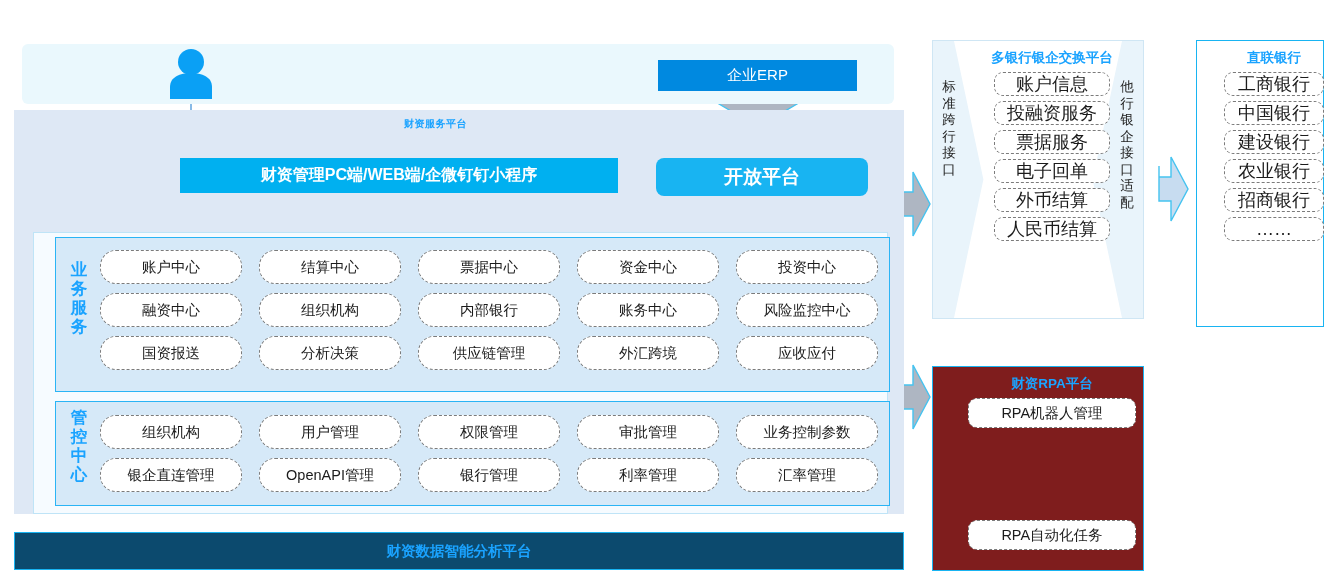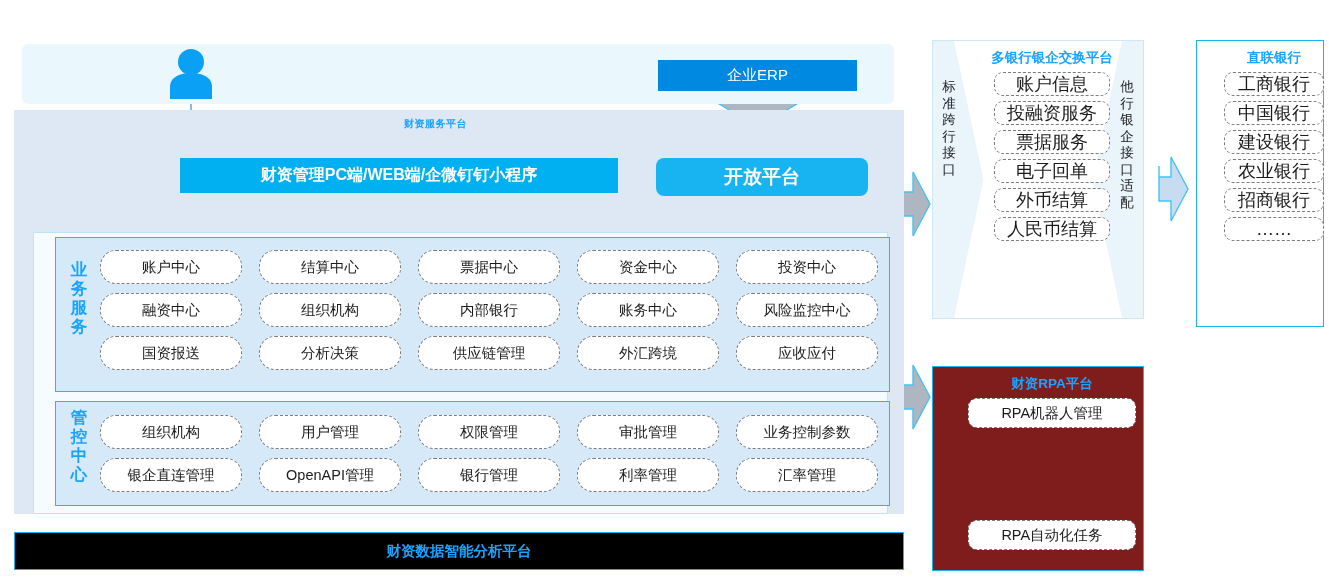--- a/index.html
+++ b/index.html
@@ -39,21 +39,21 @@
 
   .vlabel{ position:absolute; color:#1aa3ff; font-weight:bold; font-size:16.5px;
            width:22px; line-height:19px; text-align:center; letter-spacing:0; }
 
   .grid{ position:absolute; display:grid; gap:9px 17px; }
   .cell{ background:#ffffff; border:1.4px dashed #7b7b7b; border-radius:16px;
          display:flex; align-items:center; justify-content:center;
          font-size:14.5px; color:#1b1b1b; }
 
   
-  .bottombar{ left:14px; top:532px; width:890px; height:38px; background:#000000;
+  .bottombar{ left:14px; top:532px; width:890px; height:38px; background:#0c4a6e;
               border:1.3px solid #18b4f2; }
   .bottombar span{ color:#1aa3ff; font-weight:bold; font-size:14.5px; }
 
   
   .rpanel{ position:absolute;padding-left:28px; }
   .mbx{ left:932px; top:40px; width:212px; height:279px; background:#e9f4fb;
         border:1px solid #cfe6f4; overflow:hidden; }
   .mbx .hourglass{ position:absolute; left:0; top:0; width:100%; height:100%;
         background:#ffffff;
         clip-path: polygon(10% 0, 90% 0, 76% 50%, 90% 100%, 10% 100%, 24% 50%); }

